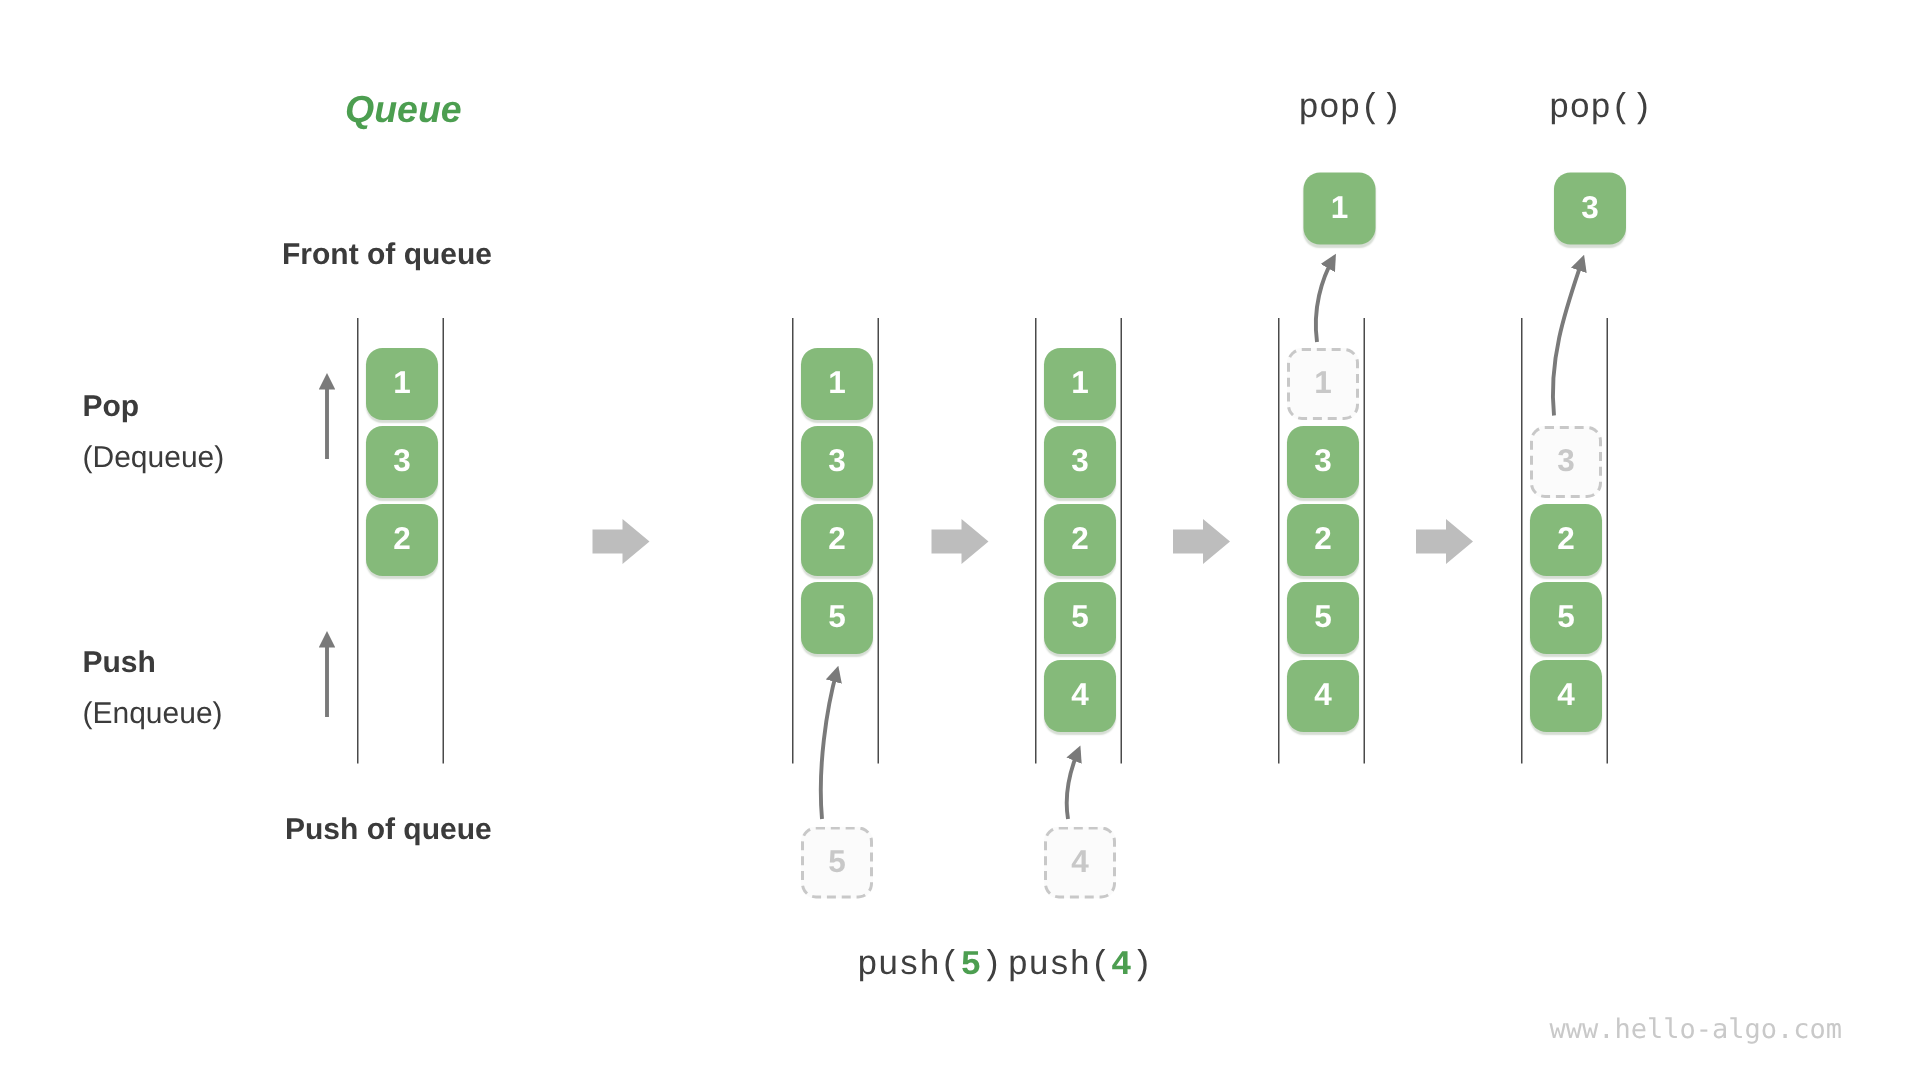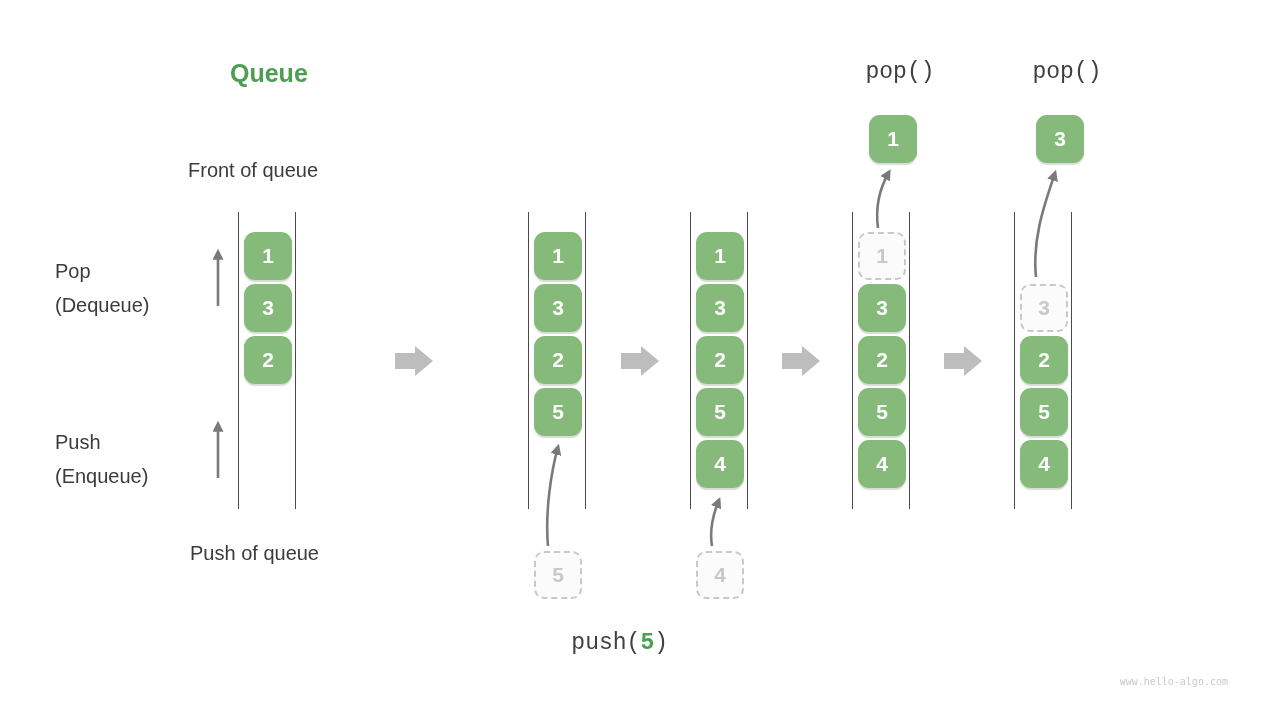--- a/index.html
+++ b/index.html
@@ -2,23 +2,23 @@
 <html><head>
 <meta charset="utf-8">
 <style>
   html,body { margin:0; padding:0; background:#ffffff; }
   .canvas {
     position:relative; width:1280px; height:720px; background:#ffffff;
     font-family:"Liberation Sans", sans-serif; overflow:hidden;
   }
   .abs { position:absolute; }
   .title {
-    font-size:25px; font-weight:bold; color:#4C9E50;
+    font-size:25px; font-weight:bold; color:#4C9E50;font-style:italic;
   }
-  .side-label { font-size:20px; font-weight:normal; color:#3B3B3B; }
+  .side-label { font-size:20px; font-weight:bold; color:#3B3B3B; }
   .side-sub   { font-size:20px; font-weight:normal; color:#3B3B3B; }
   .label-block { text-align:left; width:170px; line-height:1.0; }
   .label-block .side-label { display:block; margin-bottom:14px; }
   .lane {
     position:absolute; top:212px; height:297px; width:56px;
     border-left:1.6px solid #4a4a4a; border-right:1.6px solid #4a4a4a;
   }
   .cell {
     position:absolute; width:48px; height:48px; border-radius:11px;
     background:#85BA7A; color:#ffffff; font-weight:bold; font-size:21px;
@@ -36,21 +36,21 @@
     box-shadow:0 2px 1px rgba(90,120,85,0.25);
   }
   .code {
     font-family:Liberation Mono, monospace; font-size:23px; color:#3F3F3F;
     white-space:pre;
   }
   .code .arg { color:#4C9E50; font-weight:bold; }
   .op-label { position:absolute; width:220px; text-align:center; }
   .watermark {
     position:absolute; right:52px; top:676px;
-    font-family:"DejaVu Sans Mono", monospace; font-size:10px; color:#C9C9C9;
+    font-family:"DejaVu Sans Mono", monospace; font-size:18px; color:#C9C9C9;
   }
   svg.layer { position:absolute; left:0; top:0; pointer-events:none; }
 </style>
 </head>
 <body>
 
 <div class="canvas">
 
   <div class="abs title" style="left:230px; top:59px;">Queue</div>
 
@@ -100,20 +100,21 @@
     <div class="cell" style="left:534px; top:388px;">5</div>
     <div class="cell dashed" style="left:534px; top:551px;">5</div>
     <div class="op-label code" style="left:448px; top:630px;text-align:right;"><span>push(</span><span class="arg">5</span><span>)</span></div>
     <div class="lane" style="left:690.4px;"></div>
     <div class="cell" style="left:696px; top:232px;">1</div>
     <div class="cell" style="left:696px; top:284px;">3</div>
     <div class="cell" style="left:696px; top:336px;">2</div>
     <div class="cell" style="left:696px; top:388px;">5</div>
     <div class="cell" style="left:696px; top:440px;">4</div>
     <div class="cell dashed" style="left:696px; top:551px;">4</div>
+    <div class="op-label code" style="left:610px; top:630px;"><span>push(</span><span class="arg">4</span><span>)</span></div>
     <div class="lane" style="left:852.4px;"></div>
     <div class="cell dashed" style="left:858px; top:232px;">1</div>
     <div class="cell" style="left:858px; top:284px;">3</div>
     <div class="cell" style="left:858px; top:336px;">2</div>
     <div class="cell" style="left:858px; top:388px;">5</div>
     <div class="cell" style="left:858px; top:440px;">4</div>
     <div class="popped-box" style="left:869px; top:115px;">1</div>
     <div class="op-label code" style="left:790px; top:59px;">pop()</div>
     <div class="lane" style="left:1014.4px;"></div>
     <div class="cell dashed" style="left:1020px; top:284px;">3</div>

